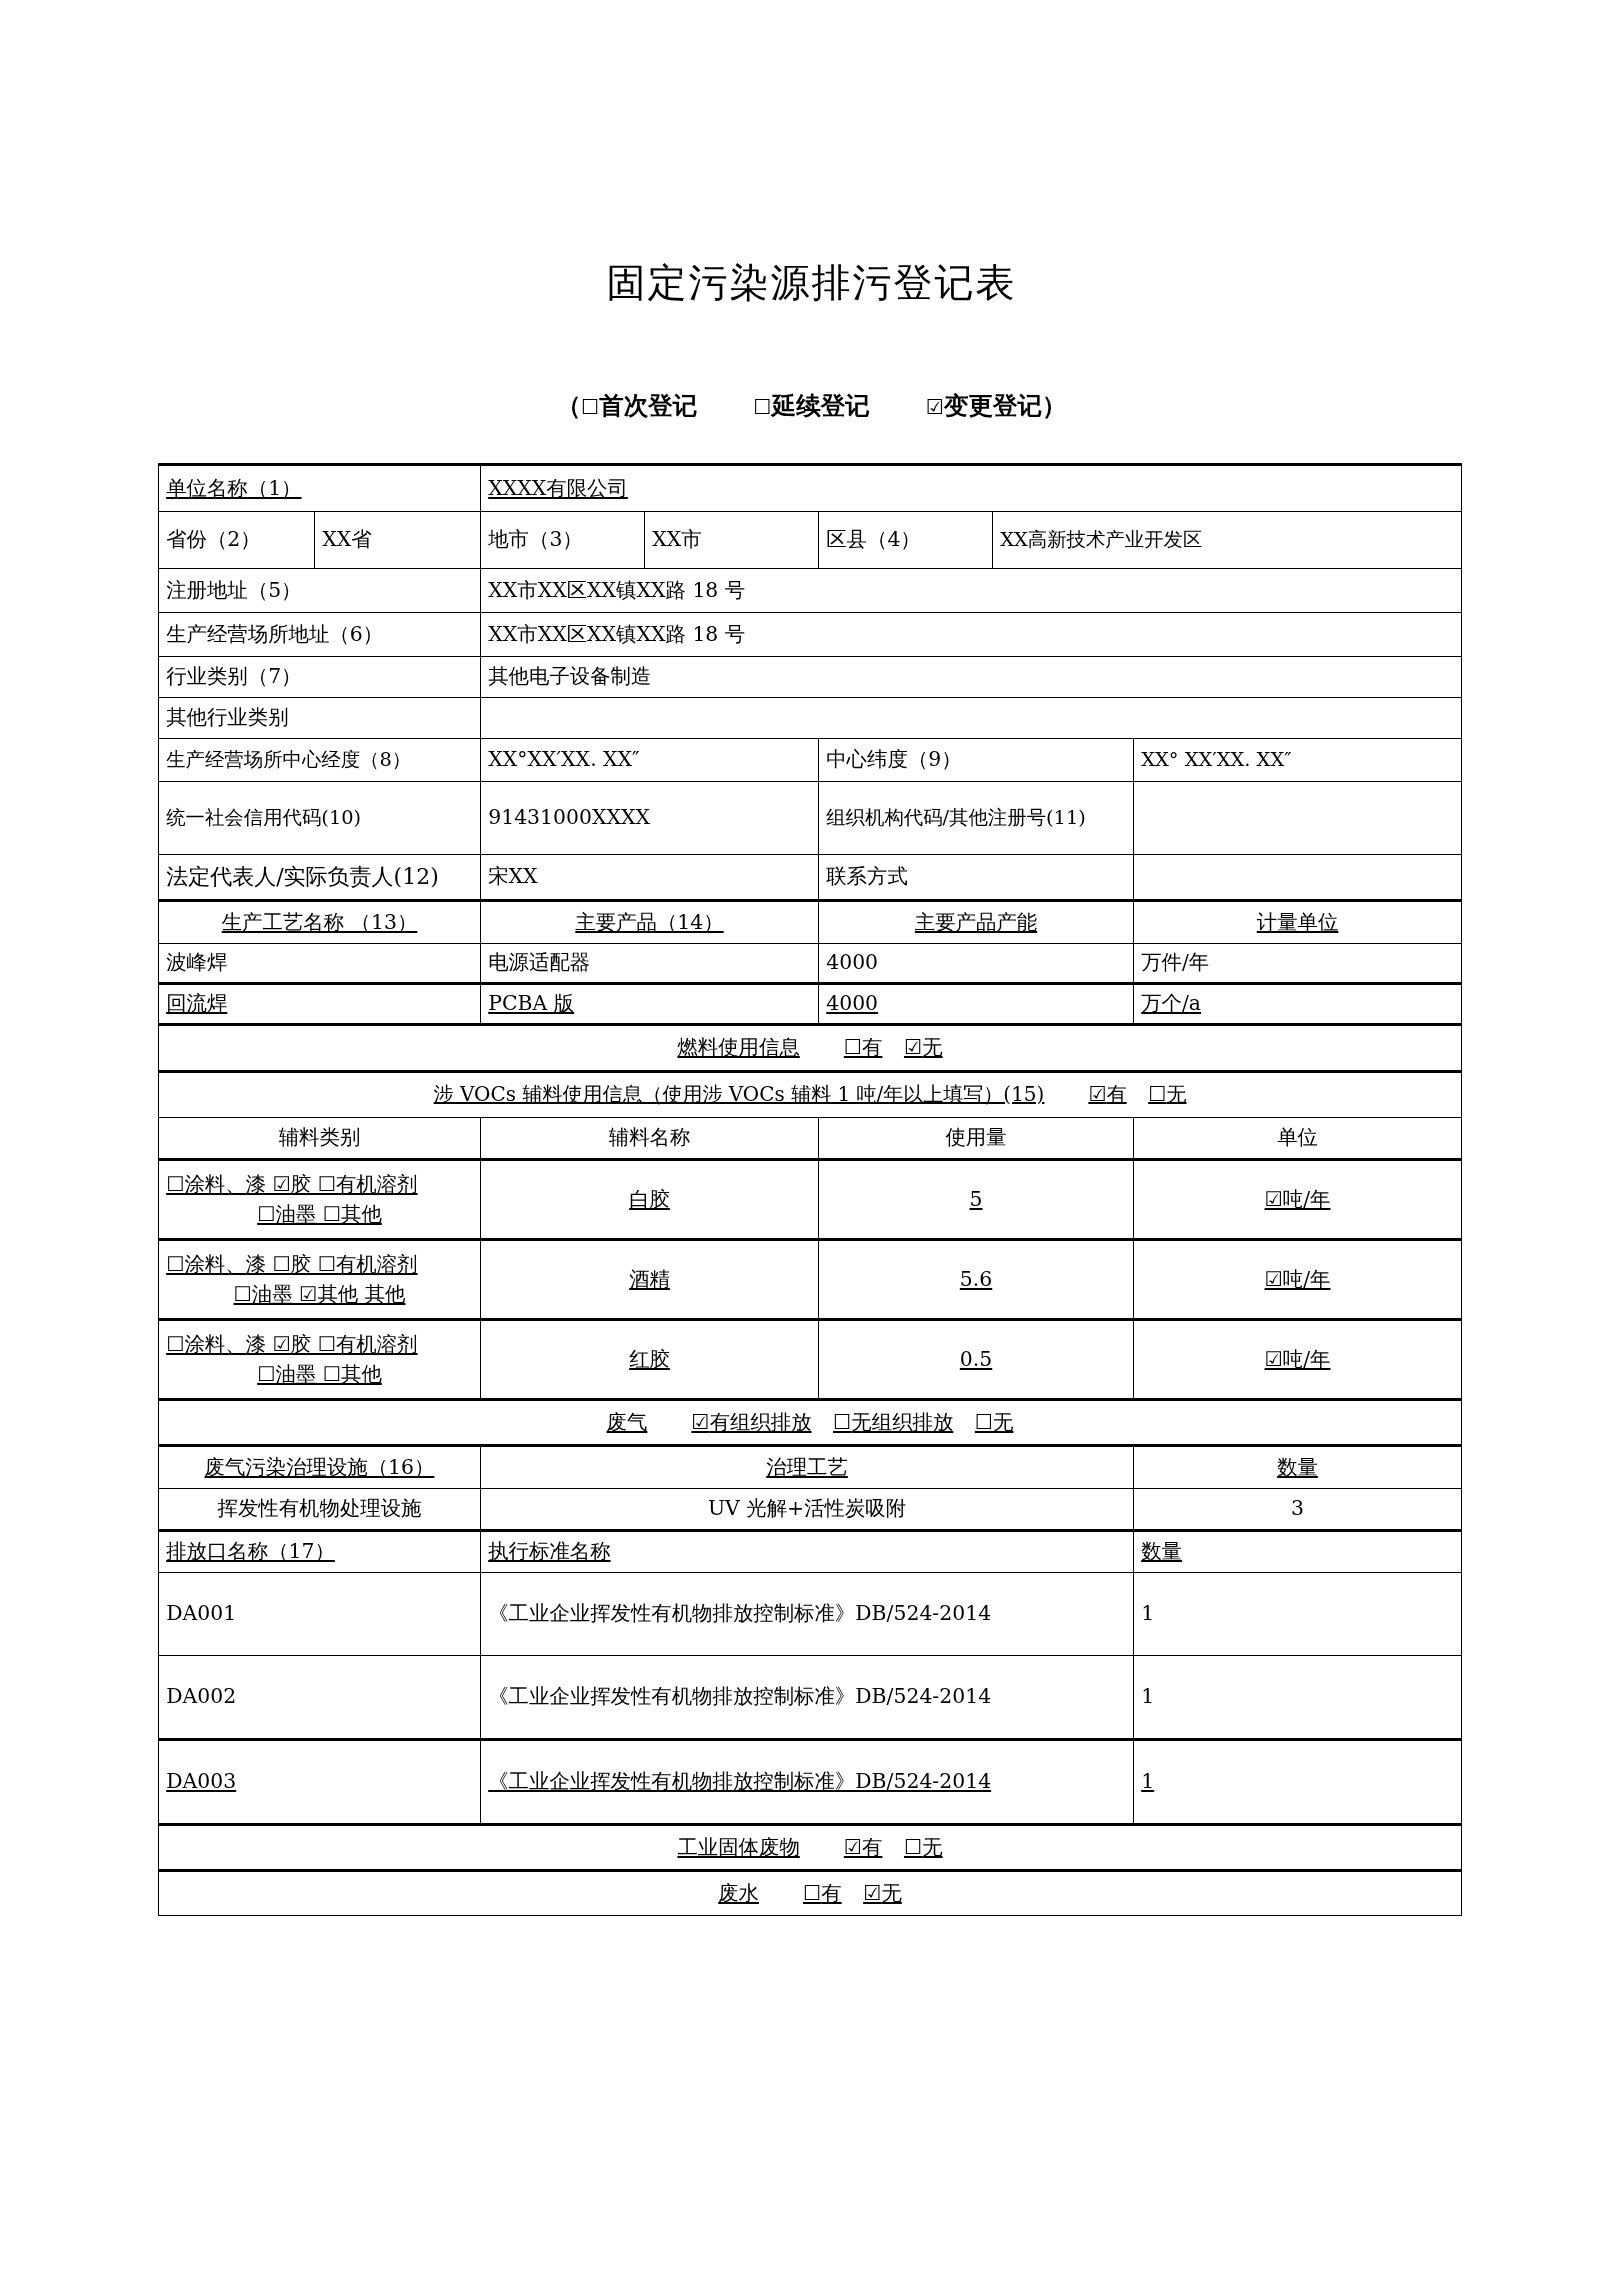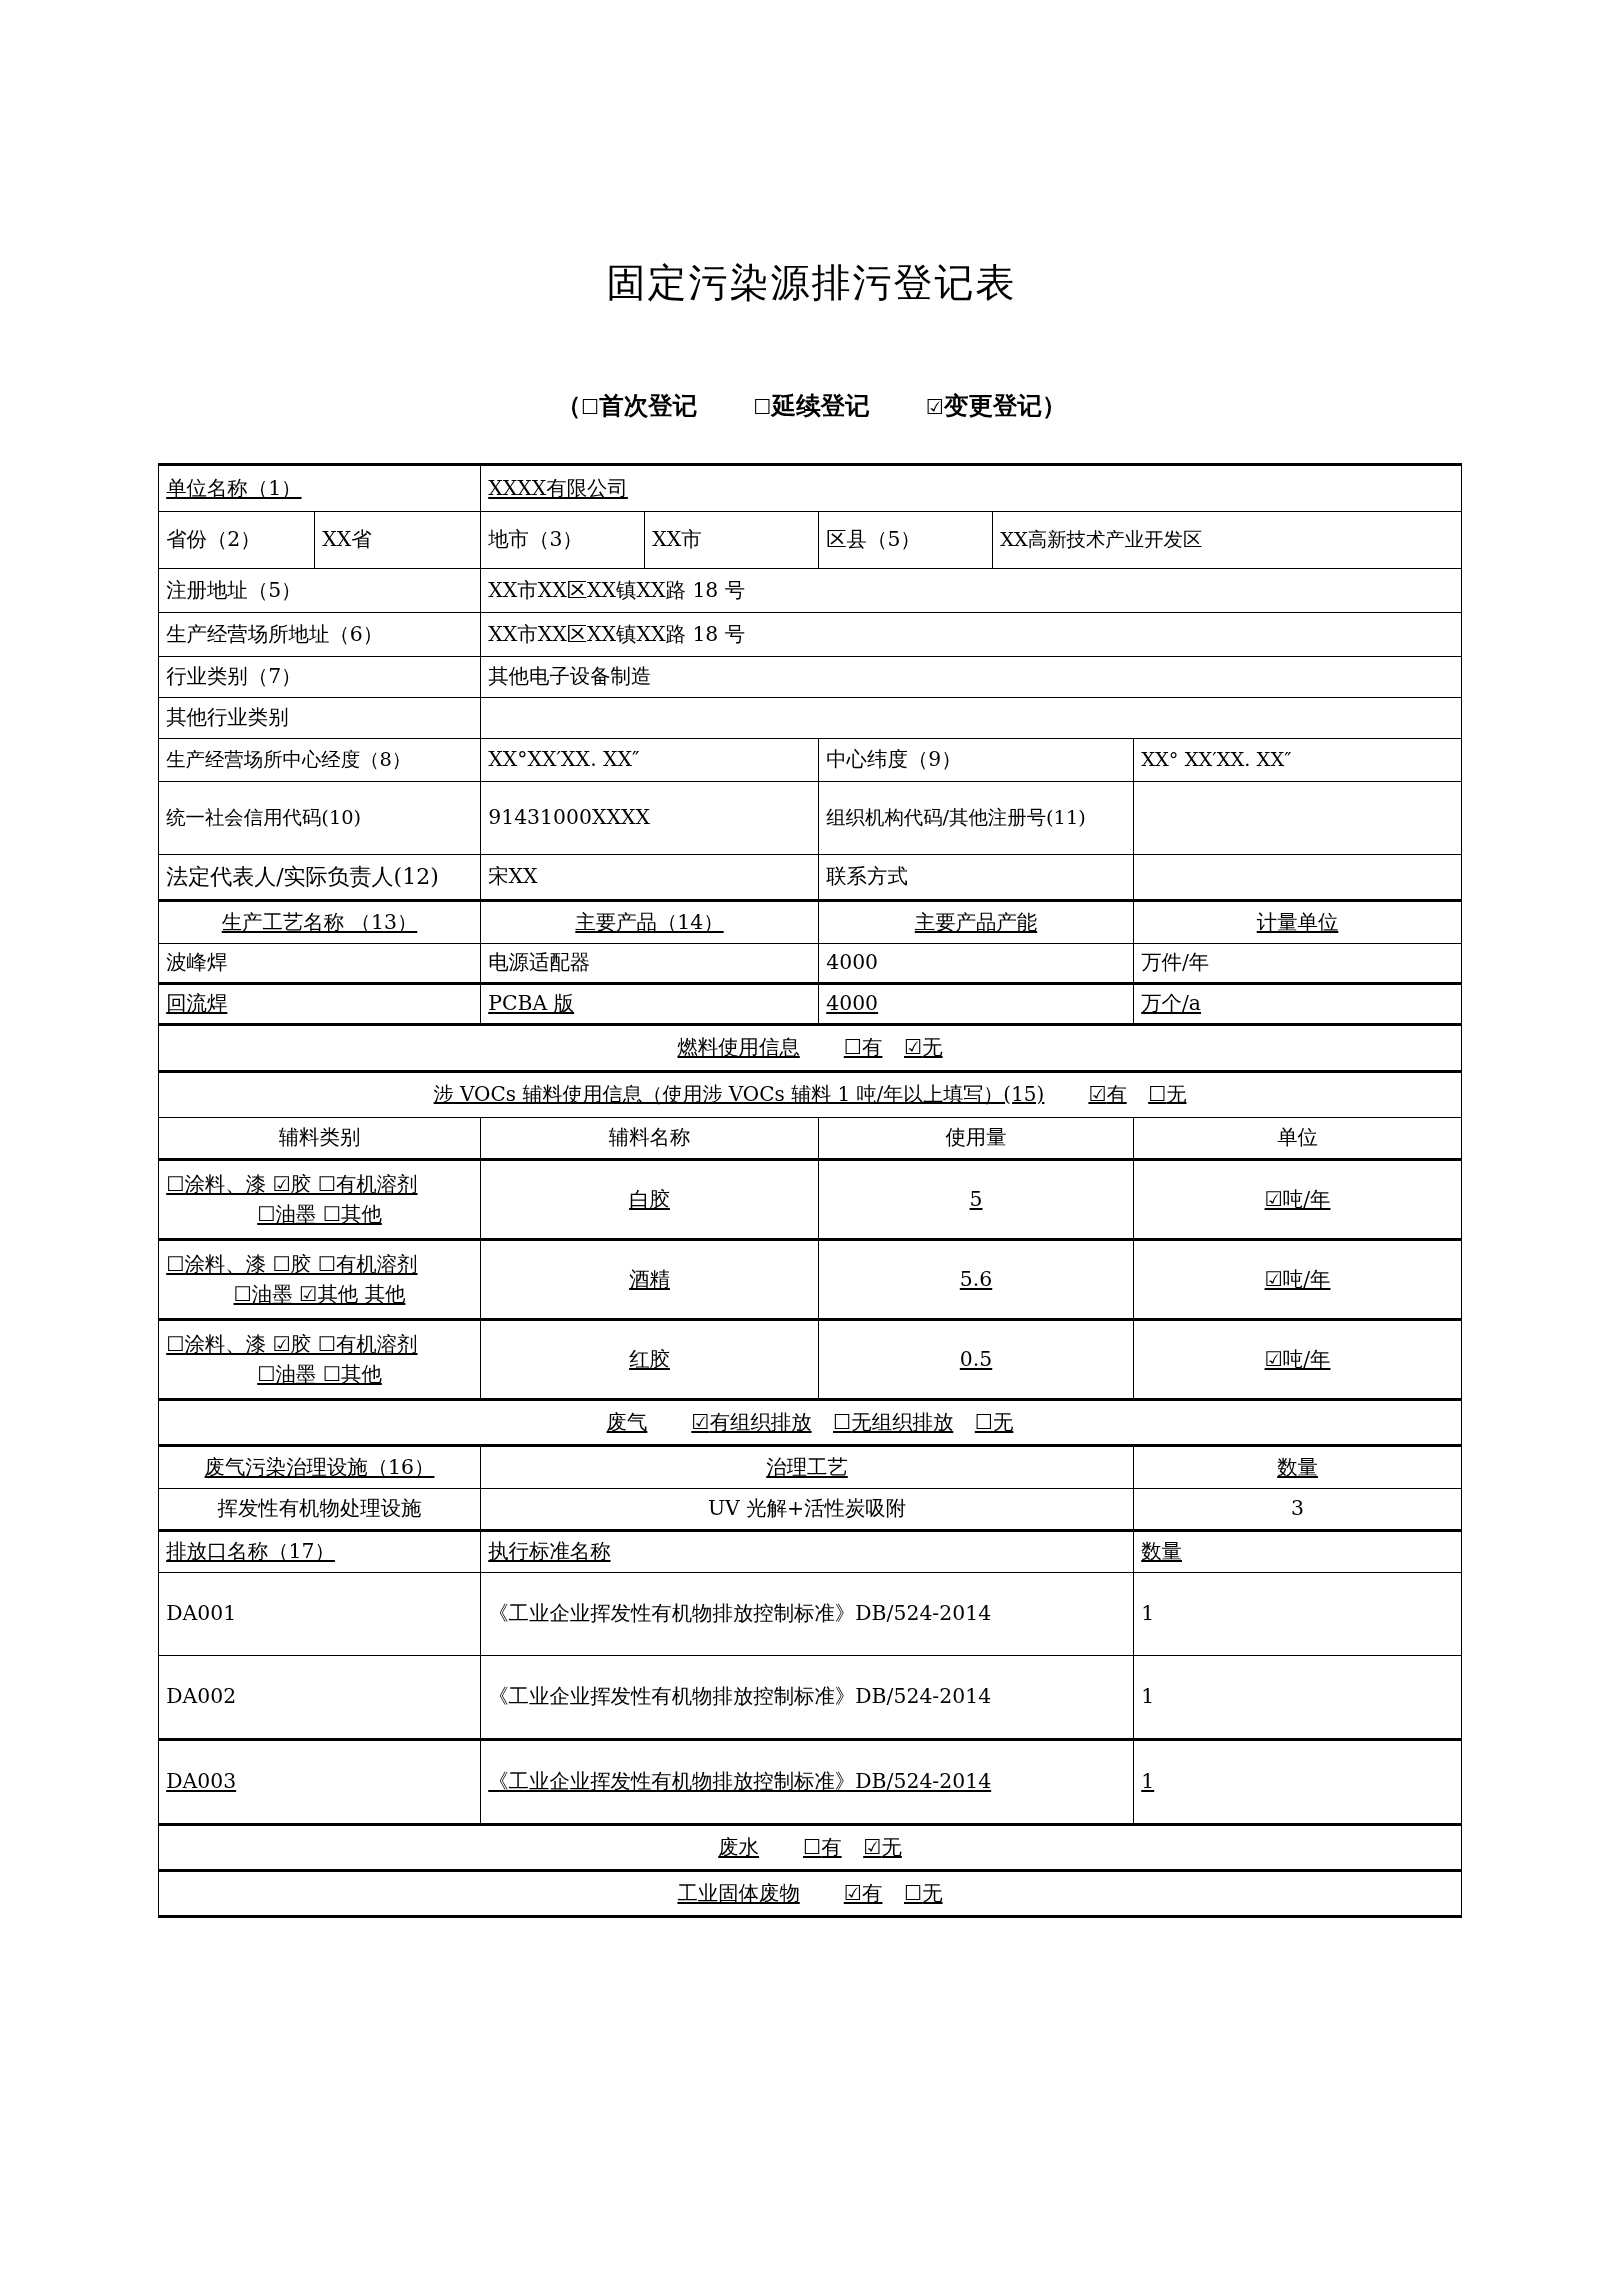--- a/index.html
+++ b/index.html
@@ -90,21 +90,21 @@
         <tr>
       <td class="l thick-top" colspan="2" style="height:45px">单位名称（1）</td>
       <td class="l thick-top" colspan="6">XXXX有限公司</td>
     </tr>
 
     <tr>
       <td class="l" style="height:56px">省份（2）</td>
       <td class="l">XX省</td>
       <td class="l">地市（3）</td>
       <td class="l">XX市</td>
-      <td class="l">区县（5）</td>
+      <td class="l">区县（4）</td>
       <td class="l" colspan="3" style="font-size:19.4px">XX高新技术产业开发区</td>
     </tr>
 
     <tr>
       <td class="l" colspan="2" style="height:43px">注册地址（5）</td>
       <td class="l" colspan="6">XX市XX区XX镇XX路 18 号</td>
     </tr>
 
     <tr>
       <td class="l" colspan="2" style="height:43px">生产经营场所地址（6）</td>
@@ -246,27 +246,27 @@
       <td class="l stdcell" colspan="4">《工业企业挥发性有机物排放控制标准》DB/524-2014</td>
       <td class="l" colspan="2">1</td>
     </tr>
     <tr>
       <td class="l thick-top" colspan="2" style="height:82px">DA003</td>
       <td class="l stdcell thick-top" colspan="4">《工业企业挥发性有机物排放控制标准》DB/524-2014</td>
       <td class="l thick-top" colspan="2">1</td>
     </tr>
 
     <tr>
+      <td class="c thick-top thick-bot" colspan="8" style="height:43px">
+        <span>工业固体废物</span><span class="sp-lg"></span><span class="cb">☑</span><span>有</span><span class="sp"></span><span class="cb">☐</span><span>无</span>
+      </td>
+    </tr>
+
+    <tr>
       <td class="c thick-top" colspan="8" style="height:43px">
         <span>废水</span><span class="sp-lg"></span><span class="cb">☐</span><span>有</span><span class="sp"></span><span class="cb">☑</span><span>无</span>
-      </td>
-    </tr>
-
-    <tr>
-      <td class="c thick-top thick-bot" colspan="8" style="height:43px">
-        <span>工业固体废物</span><span class="sp-lg"></span><span class="cb">☑</span><span>有</span><span class="sp"></span><span class="cb">☐</span><span>无</span>
       </td>
     </tr>
 
   </tbody>
     </table>
 </div>
 
 
 </body></html>

